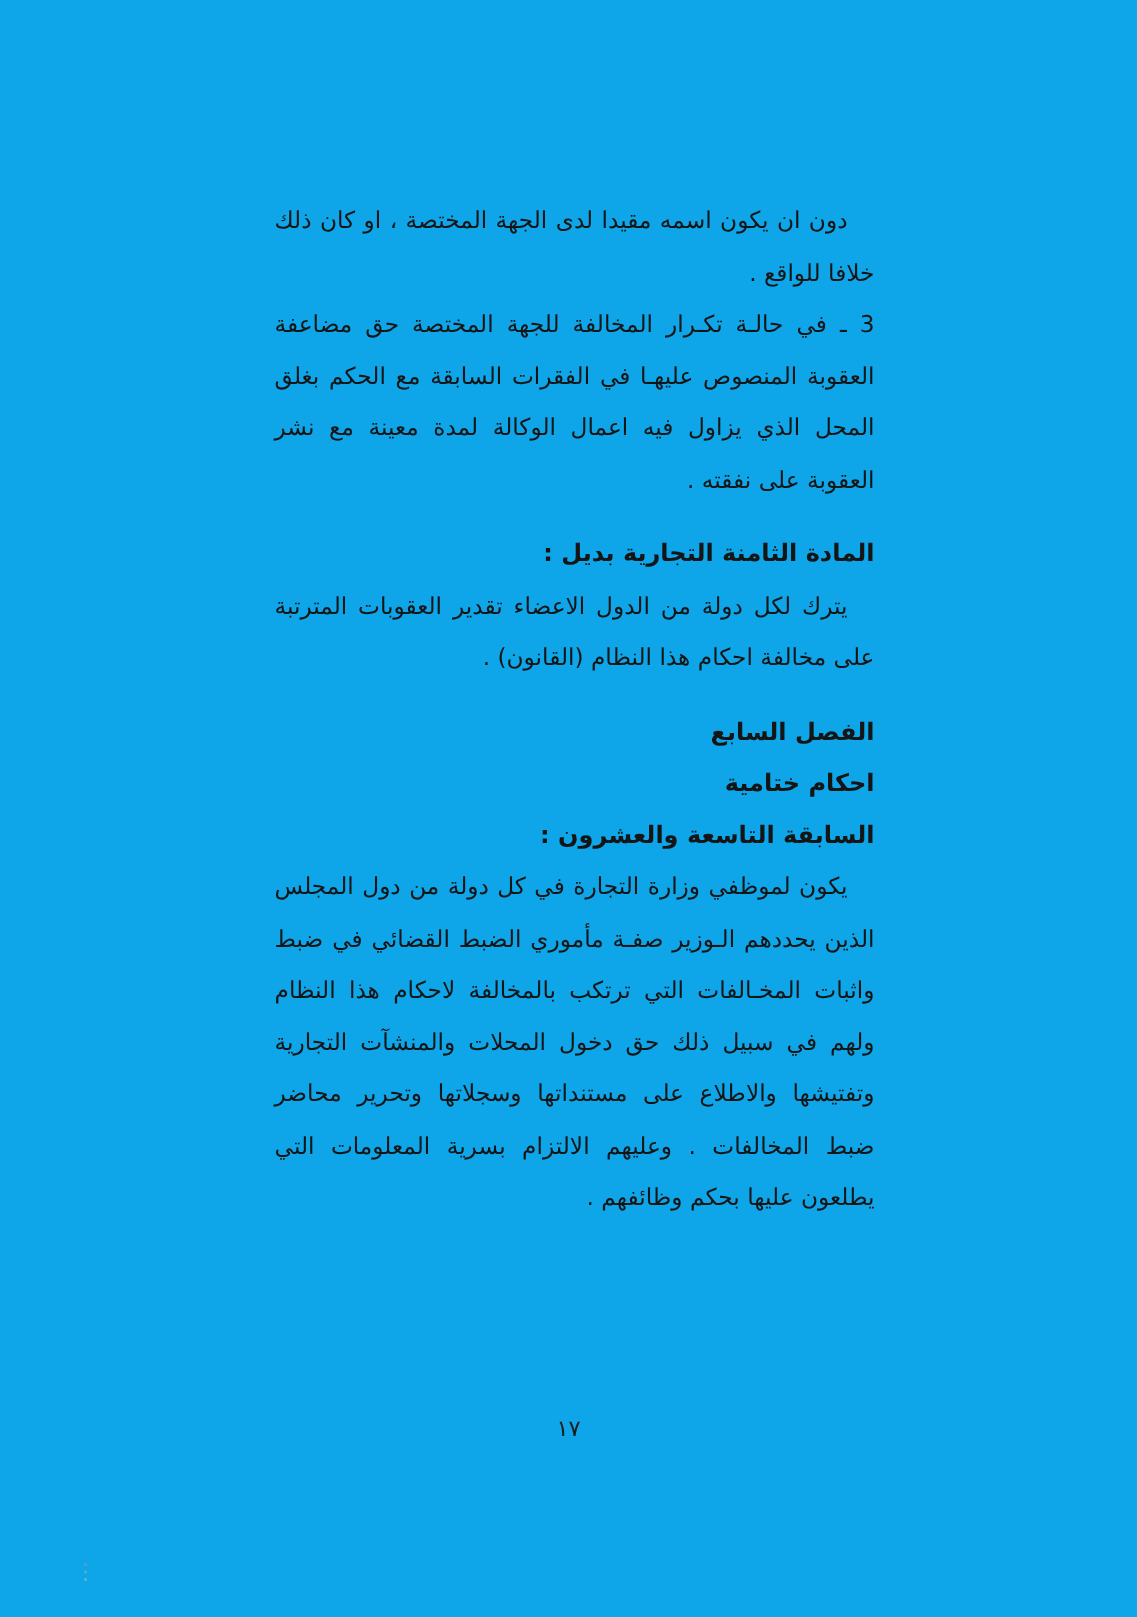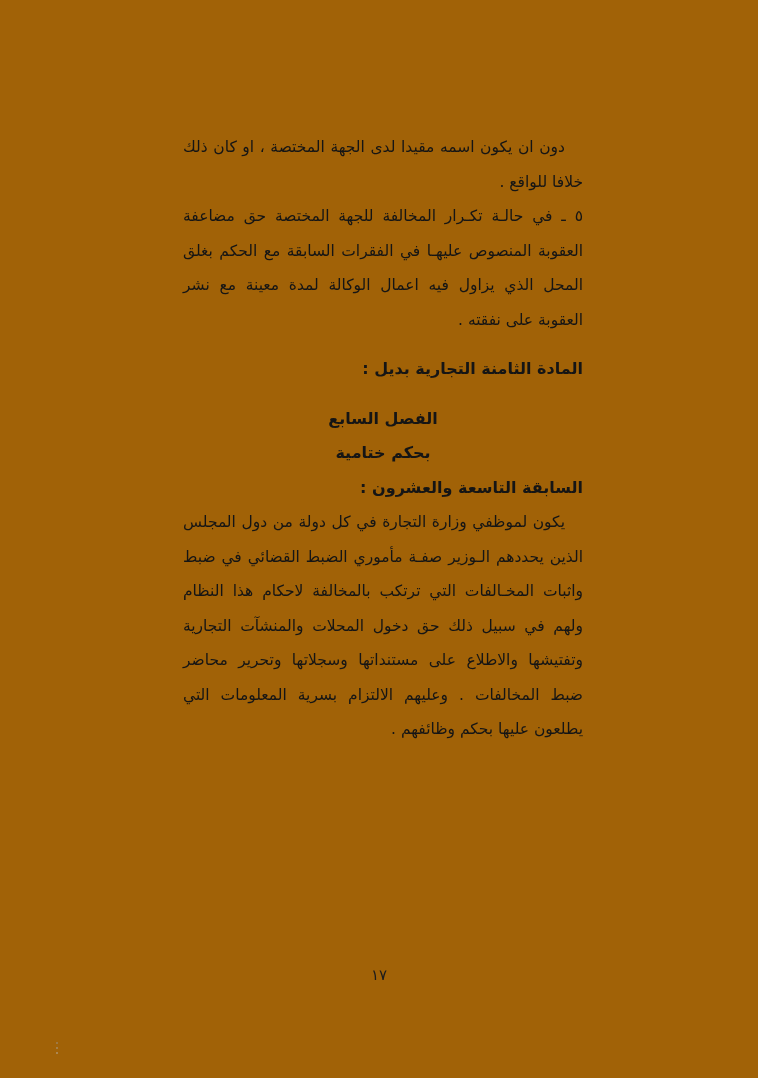--- a/index.html
+++ b/index.html
@@ -4,21 +4,21 @@
 <style>
   html, body {
     margin: 0;
     padding: 0;
     background: #ffffff;
   }
   .page {
     position: relative;
     width: 758px;
     height: 1078px;
-    background: #a16207;
+    background: #0ea5e9;
     font-family: "DejaVu Sans", sans-serif;
     color: #151515;
     overflow: hidden;
   }
   .content {
     position: absolute;
     top: 130px;
     left: 183px;
     width: 400px;
     direction: rtl;
@@ -35,28 +35,27 @@
     text-indent: 18px;
   }
   .heading {
     margin: 15px 0 0 0;
     font-size: 16px;
     line-height: 34.5px;
     font-weight: 700;
     text-align: right;
   }
   .heading.center {
-    text-align: center;
   }
   .heading.tight {
     margin-top: 0;
   }
   .page-number {
     position: absolute;
-    top: 966px;
+    top: 943px;
     left: 0;
     width: 100%;
     text-align: center;
     font-size: 15px;
     color: #1c1c1c;
     letter-spacing: 1px;
   }
   .scan-artifact {
     position: absolute;
     left: 56px;
@@ -71,28 +70,29 @@
 </style>
 </head>
 <body>
 
 <div class="page">
 
   <div class="content">
 
     <p class="para indent">دون ان يكون اسمه مقيدا لدى الجهة المختصة ، او كان ذلك خلافا للواقع .</p>
 
-    <p class="para">٥ ـ في حالـة تكـرار المخالفة للجهة المختصة حق مضاعفة العقوبة المنصوص عليهـا في الفقرات السابقة مع الحكم بغلق المحل الذي يزاول فيه اعمال الوكالة لمدة معينة مع نشر العقوبة على نفقته .</p>
+    <p class="para">3 ـ في حالـة تكـرار المخالفة للجهة المختصة حق مضاعفة العقوبة المنصوص عليهـا في الفقرات السابقة مع الحكم بغلق المحل الذي يزاول فيه اعمال الوكالة لمدة معينة مع نشر العقوبة على نفقته .</p>
 
     <h3 class="heading">المادة الثامنة التجارية بديل :</h3>
 
+    <p class="para indent">يترك لكل دولة من الدول الاعضاء تقدير العقوبات المترتبة على مخالفة احكام هذا النظام (القانون) .</p>
 
     <h3 class="heading center">الفصل السابع</h3>
 
-    <h3 class="heading center tight">بحكم ختامية</h3>
+    <h3 class="heading center tight">احكام ختامية</h3>
 
     <h3 class="heading tight">السابقة التاسعة والعشرون :</h3>
 
     <p class="para indent">يكون لموظفي وزارة التجارة في كل دولة من دول المجلس الذين يحددهم الـوزير صفـة مأموري الضبط القضائي في ضبط واثبات المخـالفات التي ترتكب بالمخالفة لاحكام هذا النظام ولهم في سبيل ذلك حق دخول المحلات والمنشآت التجارية وتفتيشها والاطلاع على مستنداتها وسجلاتها وتحرير محاضر ضبط المخالفات . وعليهم الالتزام بسرية المعلومات التي يطلعون عليها بحكم وظائفهم .</p>
 
   </div>
 
   <div class="page-number">١٧</div>
 
   <div class="scan-artifact"></div>

